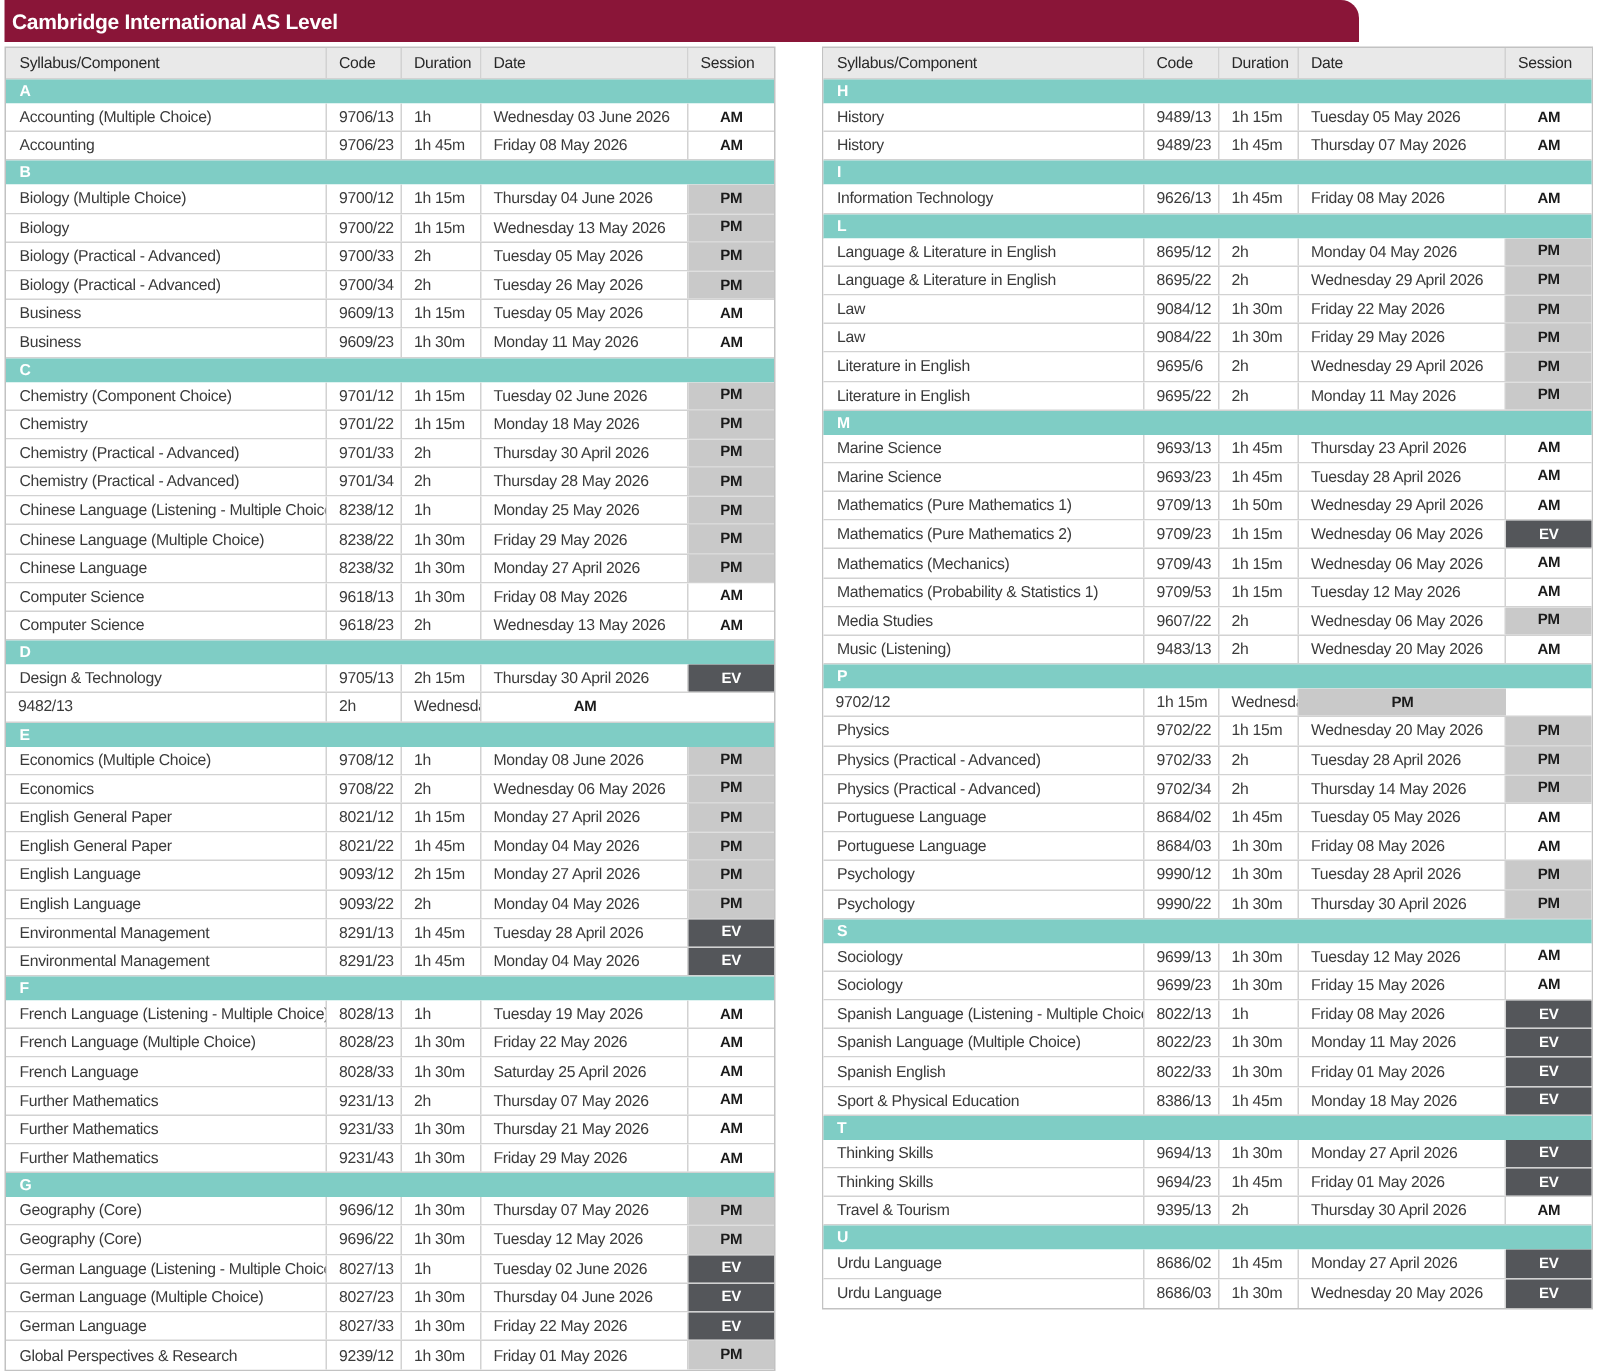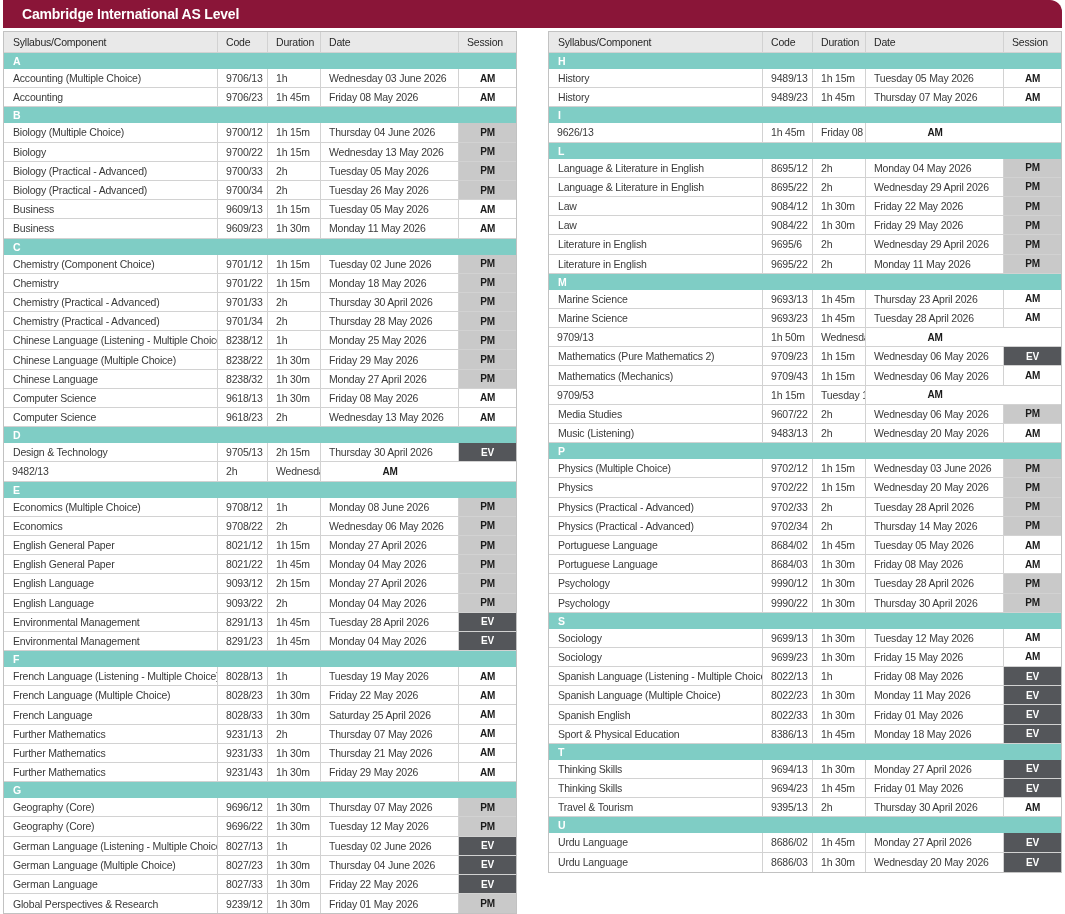--- a/index.html
+++ b/index.html
@@ -2,24 +2,24 @@
 <html><head>
 <meta charset="utf-8">
 <style>
   html,body{margin:0;padding:0;}
   body{
     width:1065px;height:914px;overflow:hidden;background:#ffffff;
     font-family:"Liberation Sans",sans-serif;
     -webkit-font-smoothing:antialiased;
   }
   .titlebar{
-    margin-left:3px;width:1059px;height:28px;box-sizing:border-box;
+    margin-left:3px;width:903px;height:28px;box-sizing:border-box;
     background:#8A1538;border-radius:0 12px 0 0;
     color:#fff;font-size:14px;font-weight:bold;letter-spacing:-0.2px;
-    display:flex;align-items:center;padding-left:19px;
+    display:flex;align-items:center;padding-left:5px;
   }
   .tables{display:flex;gap:31px;margin:3px 0 0 3px;align-items:flex-start;}
   .ttable{
     width:514px;box-sizing:border-box;background:#fff;
     border:1px solid #c2c2c2;
   }
   .trow{
     display:grid;grid-template-columns:214px 50px 53px 138px auto;
     height:19.2px;box-sizing:border-box;border-bottom:1px solid #d2d2d2;
     background:#fff;
@@ -360,20 +360,21 @@
       </div>
       <div class="trow">
         <div class="cell c0">History</div>
         <div class="cell c1">9489/23</div>
         <div class="cell c2">1h 45m</div>
         <div class="cell c3">Thursday 07 May 2026</div>
         <div class="cell c4 session am">AM</div>
       </div>
       <div class="band">I</div>
       <div class="trow">
+        <div class="cell c0">Information Technology</div>
         <div class="cell c1">9626/13</div>
         <div class="cell c2">1h 45m</div>
         <div class="cell c3">Friday 08 May 2026</div>
         <div class="cell c4 session am">AM</div>
       </div>
       <div class="band">L</div>
       <div class="trow">
         <div class="cell c0">Language &amp; Literature in English</div>
         <div class="cell c1">8695/12</div>
         <div class="cell c2">2h</div>
@@ -424,40 +425,42 @@
         <div class="cell c4 session am">AM</div>
       </div>
       <div class="trow">
         <div class="cell c0">Marine Science</div>
         <div class="cell c1">9693/23</div>
         <div class="cell c2">1h 45m</div>
         <div class="cell c3">Tuesday 28 April 2026</div>
         <div class="cell c4 session am">AM</div>
       </div>
       <div class="trow">
+        <div class="cell c0">Mathematics (Pure Mathematics 1)</div>
         <div class="cell c1">9709/13</div>
         <div class="cell c2">1h 50m</div>
         <div class="cell c3">Wednesday 29 April 2026</div>
         <div class="cell c4 session am">AM</div>
       </div>
       <div class="trow">
         <div class="cell c0">Mathematics (Pure Mathematics 2)</div>
         <div class="cell c1">9709/23</div>
         <div class="cell c2">1h 15m</div>
         <div class="cell c3">Wednesday 06 May 2026</div>
         <div class="cell c4 session ev">EV</div>
       </div>
       <div class="trow">
         <div class="cell c0">Mathematics (Mechanics)</div>
         <div class="cell c1">9709/43</div>
         <div class="cell c2">1h 15m</div>
         <div class="cell c3">Wednesday 06 May 2026</div>
         <div class="cell c4 session am">AM</div>
       </div>
       <div class="trow">
+        <div class="cell c0">Mathematics (Probability &amp; Statistics 1)</div>
         <div class="cell c1">9709/53</div>
         <div class="cell c2">1h 15m</div>
         <div class="cell c3">Tuesday 12 May 2026</div>
         <div class="cell c4 session am">AM</div>
       </div>
       <div class="trow">
         <div class="cell c0">Media Studies</div>
         <div class="cell c1">9607/22</div>
         <div class="cell c2">2h</div>
         <div class="cell c3">Wednesday 06 May 2026</div>
@@ -465,21 +468,20 @@
       </div>
       <div class="trow">
         <div class="cell c0">Music (Listening)</div>
         <div class="cell c1">9483/13</div>
         <div class="cell c2">2h</div>
         <div class="cell c3">Wednesday 20 May 2026</div>
         <div class="cell c4 session am">AM</div>
       </div>
       <div class="band">P</div>
       <div class="trow">
-        <div class="cell c0">Physics (Multiple Choice)</div>
         <div class="cell c1">9702/12</div>
         <div class="cell c2">1h 15m</div>
         <div class="cell c3">Wednesday 03 June 2026</div>
         <div class="cell c4 session pm">PM</div>
       </div>
       <div class="trow">
         <div class="cell c0">Physics</div>
         <div class="cell c1">9702/22</div>
         <div class="cell c2">1h 15m</div>
         <div class="cell c3">Wednesday 20 May 2026</div>

